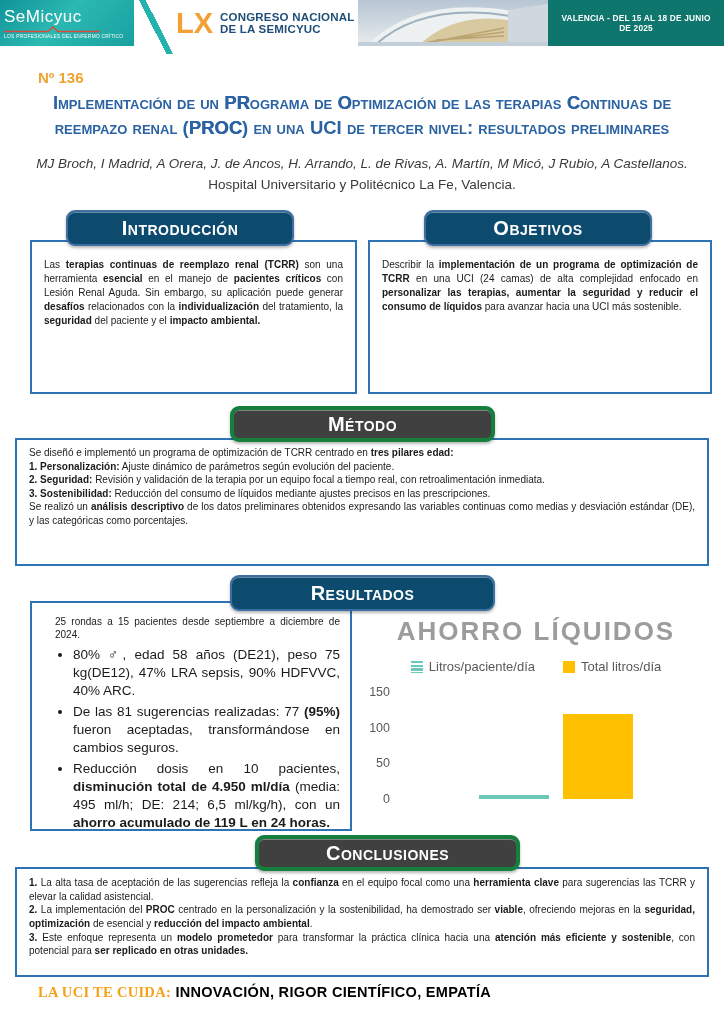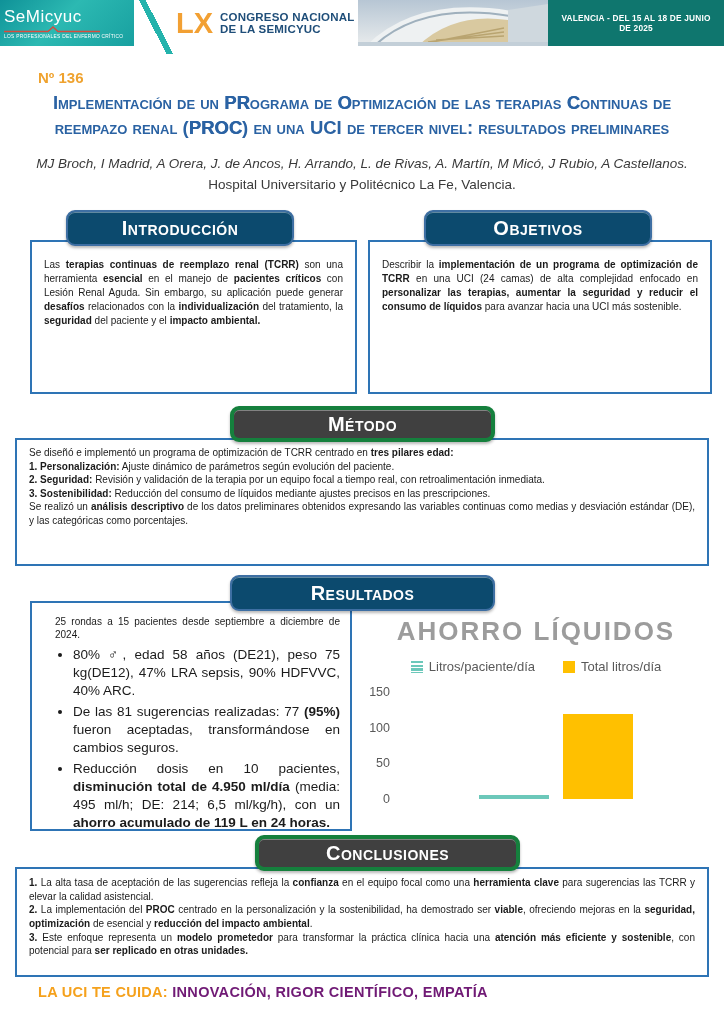--- a/index.html
+++ b/index.html
@@ -73,21 +73,21 @@
   .marker.striped{background-image:repeating-linear-gradient(180deg,transparent 0 2.4px,#ffffff 2.4px 3.6px);}
   .plot{position:absolute;left:10px;top:84px;right:8px;height:115px;}
   .yticks{position:absolute;left:0;top:0;width:28px;height:107px;}
   .yticks span{position:absolute;right:0;font-size:12.5px;color:#595959;line-height:14px;}
   .yticks .t0{top:-7px;} .yticks .t1{top:29px;} .yticks .t2{top:64px;} .yticks .t3{top:100px;}
   .bars{position:absolute;left:38px;right:0;top:0;height:107px;display:flex;align-items:flex-end;justify-content:center;gap:14px;}
   .bar{width:70px;}
 
   
   .footer{position:absolute;left:38px;top:984px;font-size:14.5px;font-weight:bold;letter-spacing:.3px;}
-  .f-lead{color:#F5A11C;} .f-rest{color:#701a75;}
+  .f-lead{color:#F5A11C;font-family:Liberation Serif, serif;} .f-rest{color:#000000;}
 </style>
 </head>
 <body>
 
 <div id="page">
 
   <div class="header">
     <div class="logo-block">
       <div class="logo-text">SeMicyuc</div>
       <svg class="logo-wave" width="96" height="7" viewBox="0 0 96 7">

